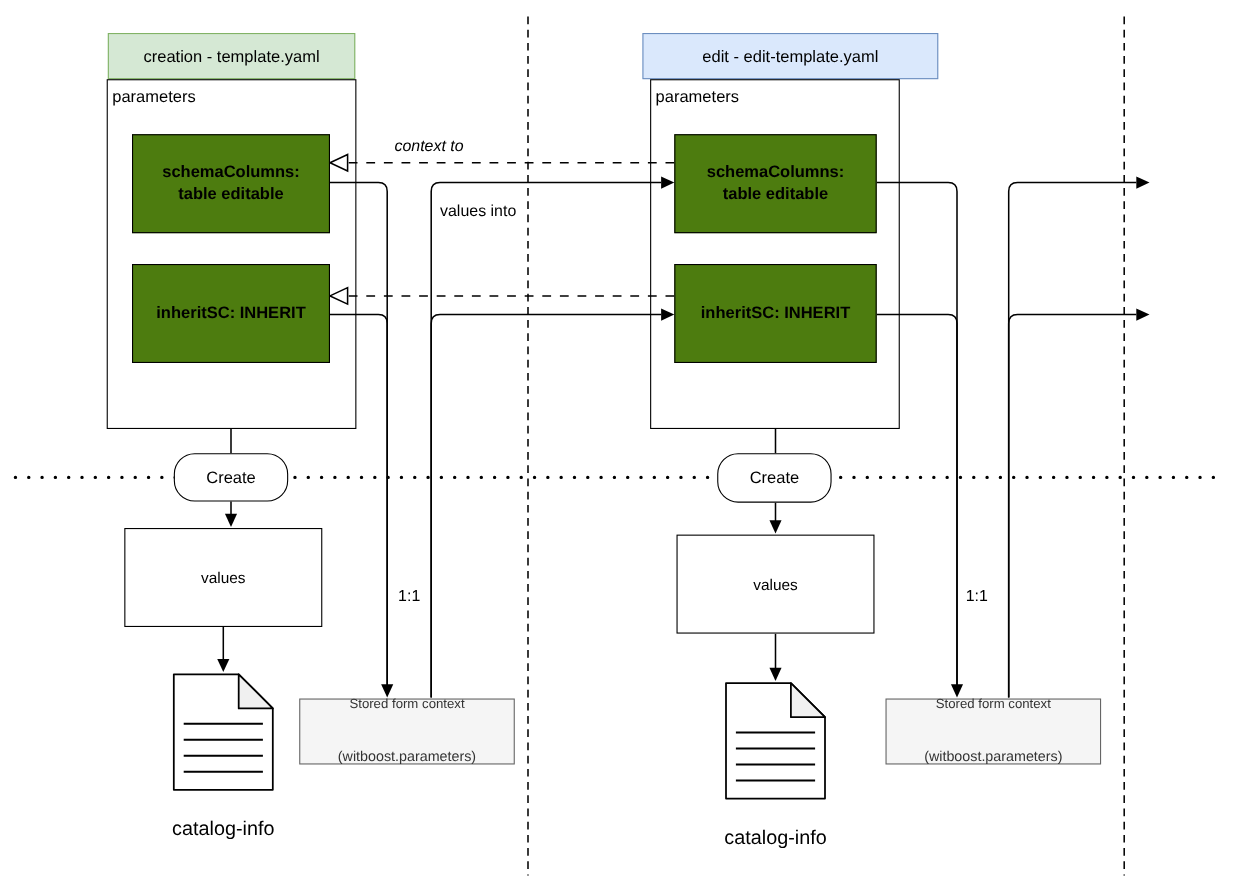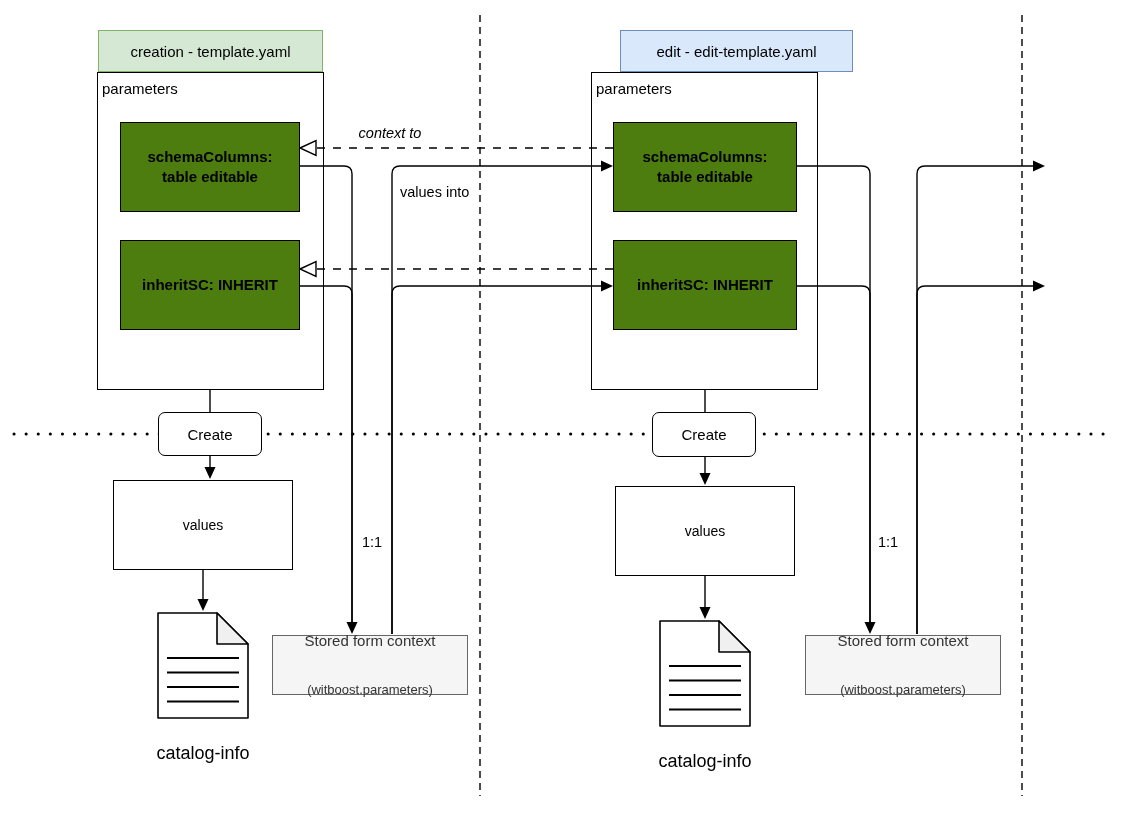--- a/index.html
+++ b/index.html
@@ -18,27 +18,27 @@
     font-family:"Liberation Sans", sans-serif;color:#000;
   }
   #wires{position:absolute;left:0;top:0;z-index:1;}
   .node{position:absolute;z-index:2;box-sizing:border-box;display:flex;align-items:center;justify-content:center;text-align:center;}
   .tmpl-header{border:1.5px solid #000;font-size:15px;}
   .creation-header{background:var(--creation-header-bg);border-color:var(--creation-header-border);}
   .edit-header{background:var(--edit-header-bg);border-color:var(--edit-header-border);}
   .tmpl-body{border:1.5px solid #000;background:transparent;justify-content:flex-start;align-items:flex-start;}
   .param-label{position:absolute;z-index:3;font-size:15px;}
   .inner-box{border:1.5px solid #000;background:#4d7c0f;font-size:15px;line-height:1.35;font-weight:bold;}
-  .create-btn{border:1.5px solid #000;border-radius:7px;background:#fff;font-size:15px;}
+  .create-btn{border:1.5px solid #000;border-radius:19px;background:#fff;font-size:15px;}
   .values-box{border:1.5px solid #000;background:#fff;font-size:14px;}
   .context-box{
     border:1.5px solid var(--context-box-border);background:var(--context-box-bg);
     flex-direction:column;color:var(--context-text);line-height:1.3;
   }
-  .context-title{font-size:15px;}
+  .context-title{font-size:12px;}
   .context-sub{font-size:13px;margin-top:32px;}
   .edge-label{position:absolute;z-index:3;font-size:14.5px;white-space:nowrap;}
   .italic{font-style:italic;}
   .centered{transform:translateX(-50%);}
   .doc-label{position:absolute;z-index:3;font-size:18px;text-align:center;transform:translateX(-50%);margin-top:12px;}
 </style>
 </head>
 <body>
 
 <div id="canvas">
@@ -141,21 +141,21 @@
 
   <div class="node values-box" style="left:113px;top:480px;width:180px;height:90px;">values</div>
 
   <div class="doc-label" style="left:203px;top:731px;">catalog-info</div>
 
   <div class="node context-box" style="left:272px;top:635px;width:196px;height:60px;">
     <span class="context-title">Stored form context</span>
     <span class="context-sub">(witboost.parameters)</span>
   </div>
 
-  <div class="node tmpl-header edit-header" style="left:620px;top:30px;width:233px;height:42px;">edit - edit-template.yaml</div>
+  <div class="node tmpl-header edit-header" style="left:584px;top:30px;width:269px;height:42px;">edit - edit-template.yaml</div>
 
   <div class="node tmpl-body" style="left:591px;top:72px;width:227px;height:318px;"></div>
   <div class="param-label" style="left:596px;top:80px;">parameters</div>
 
   <div class="node inner-box" style="left:613px;top:122px;width:184px;height:90px;flex-direction:column;">
     <span>schemaColumns:</span>
     <span>table editable</span>
   </div>
 
   <div class="node inner-box" style="left:613px;top:240px;width:184px;height:90px;">inheritSC: INHERIT</div>

